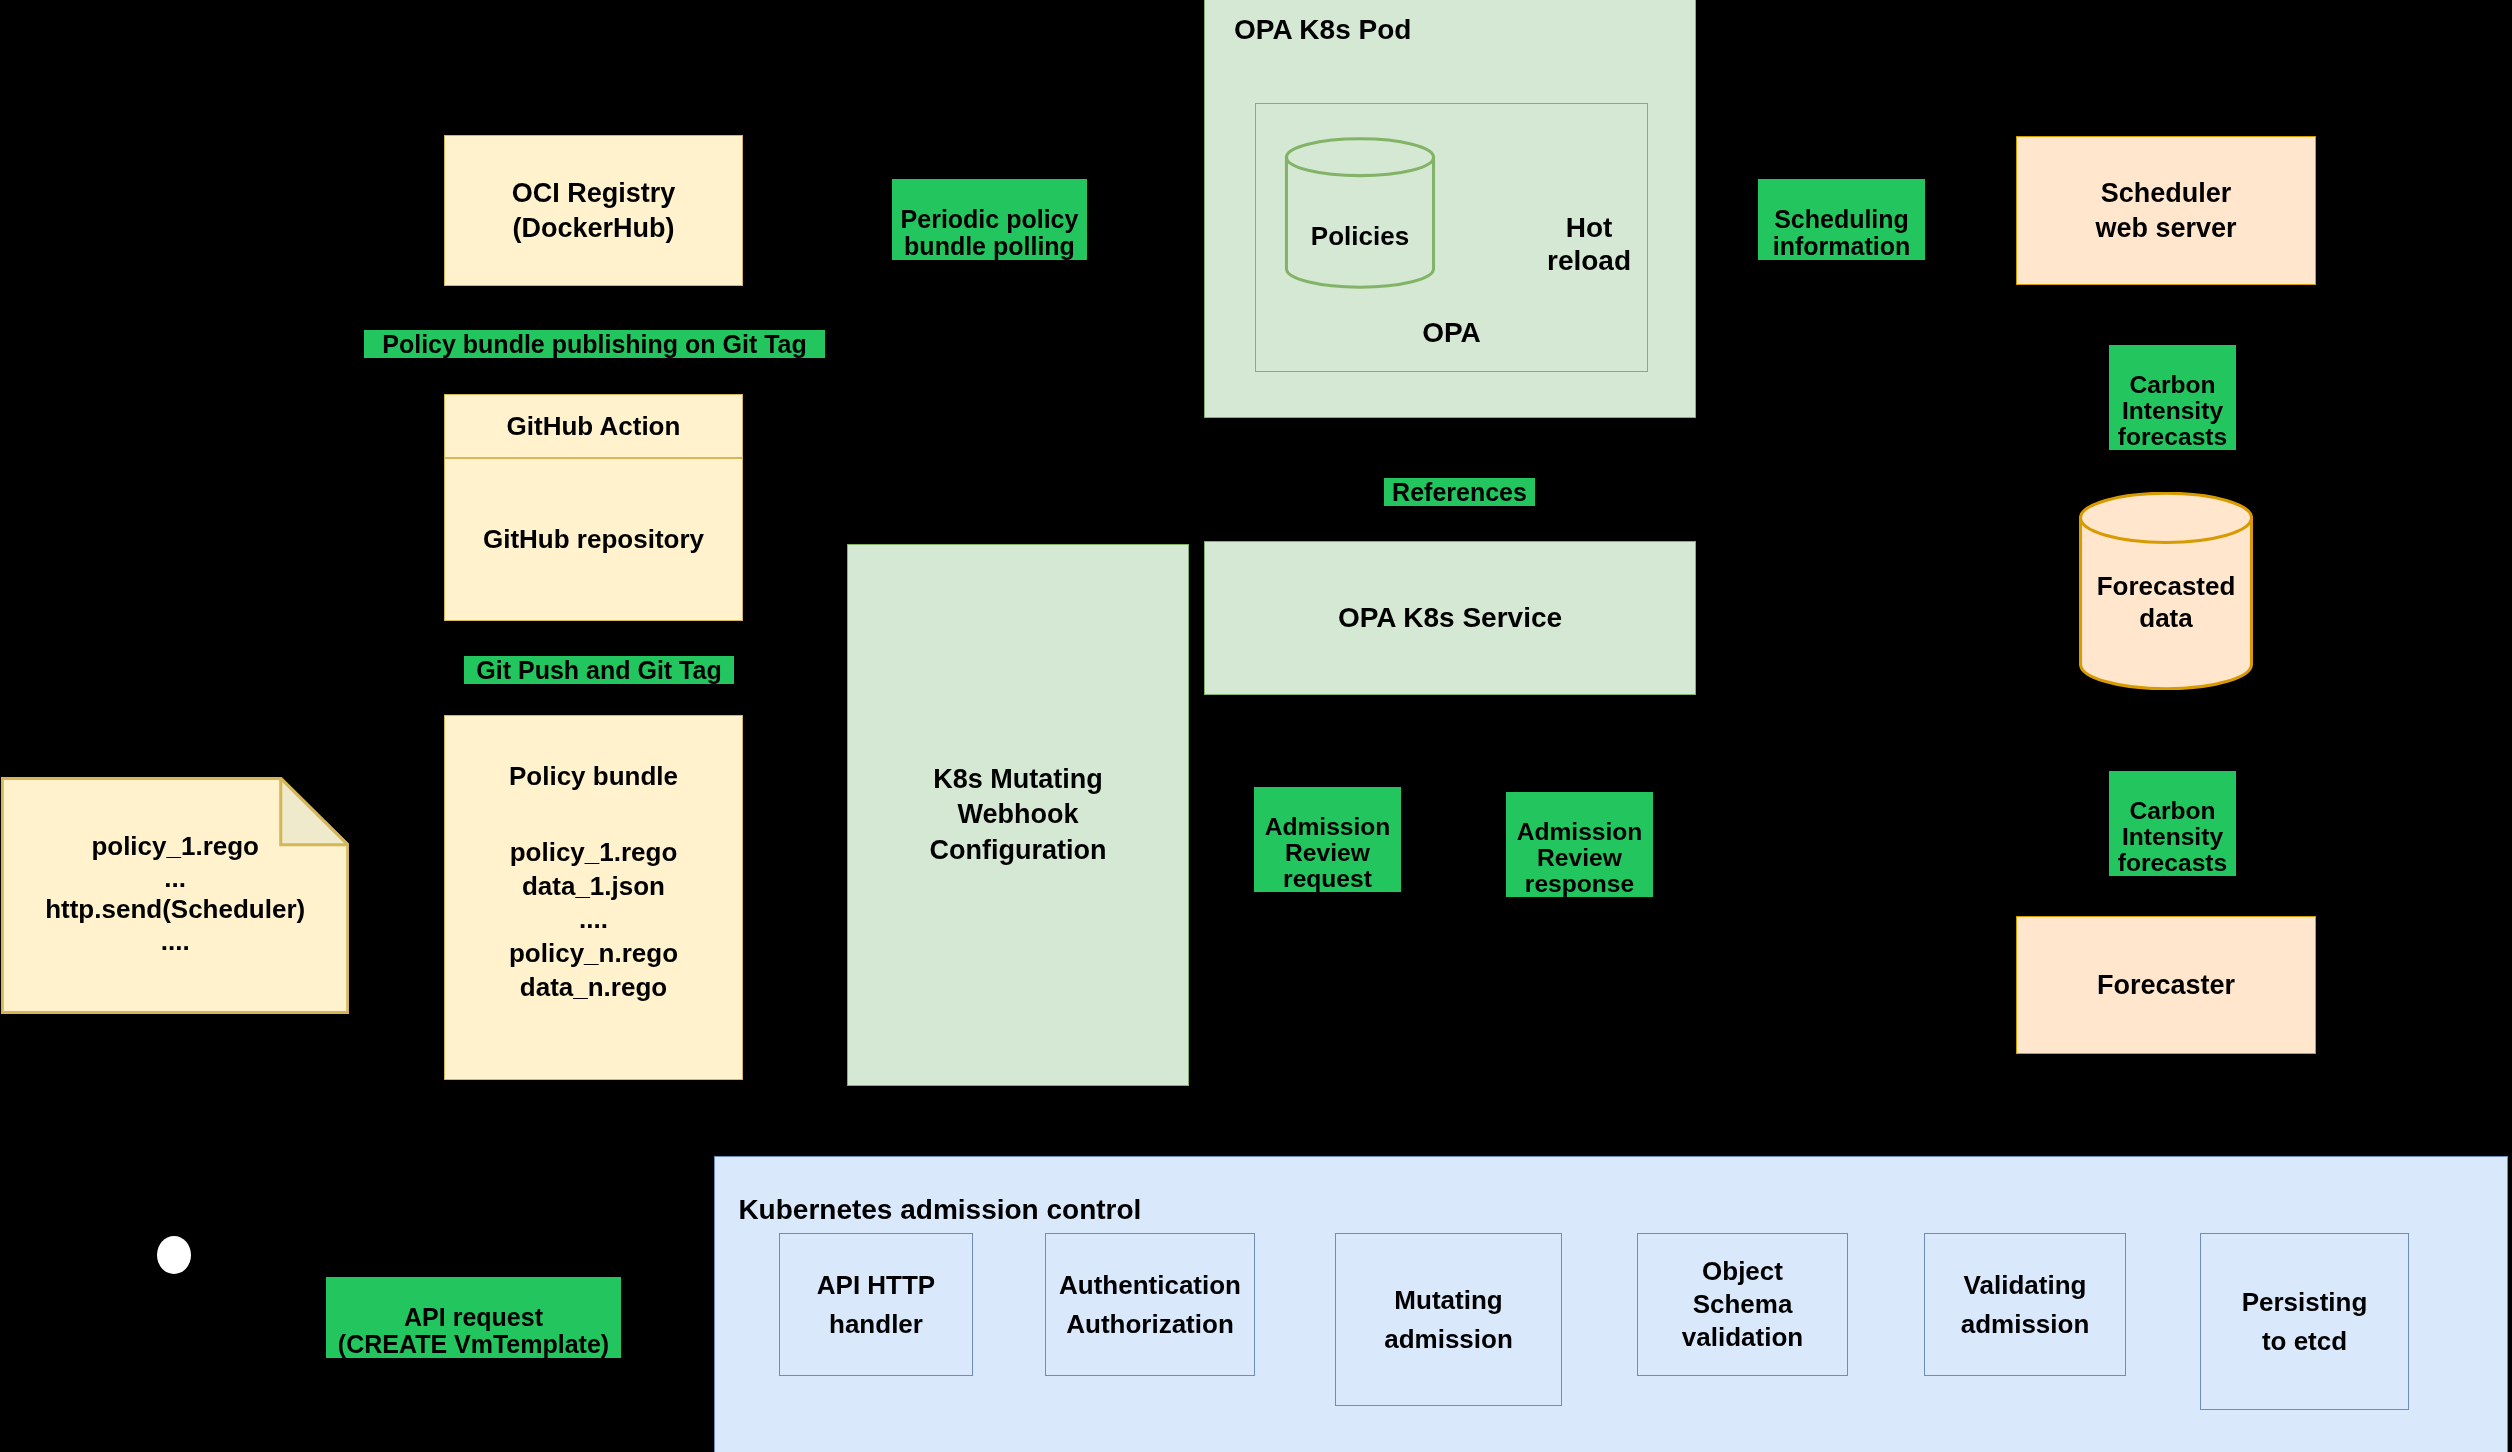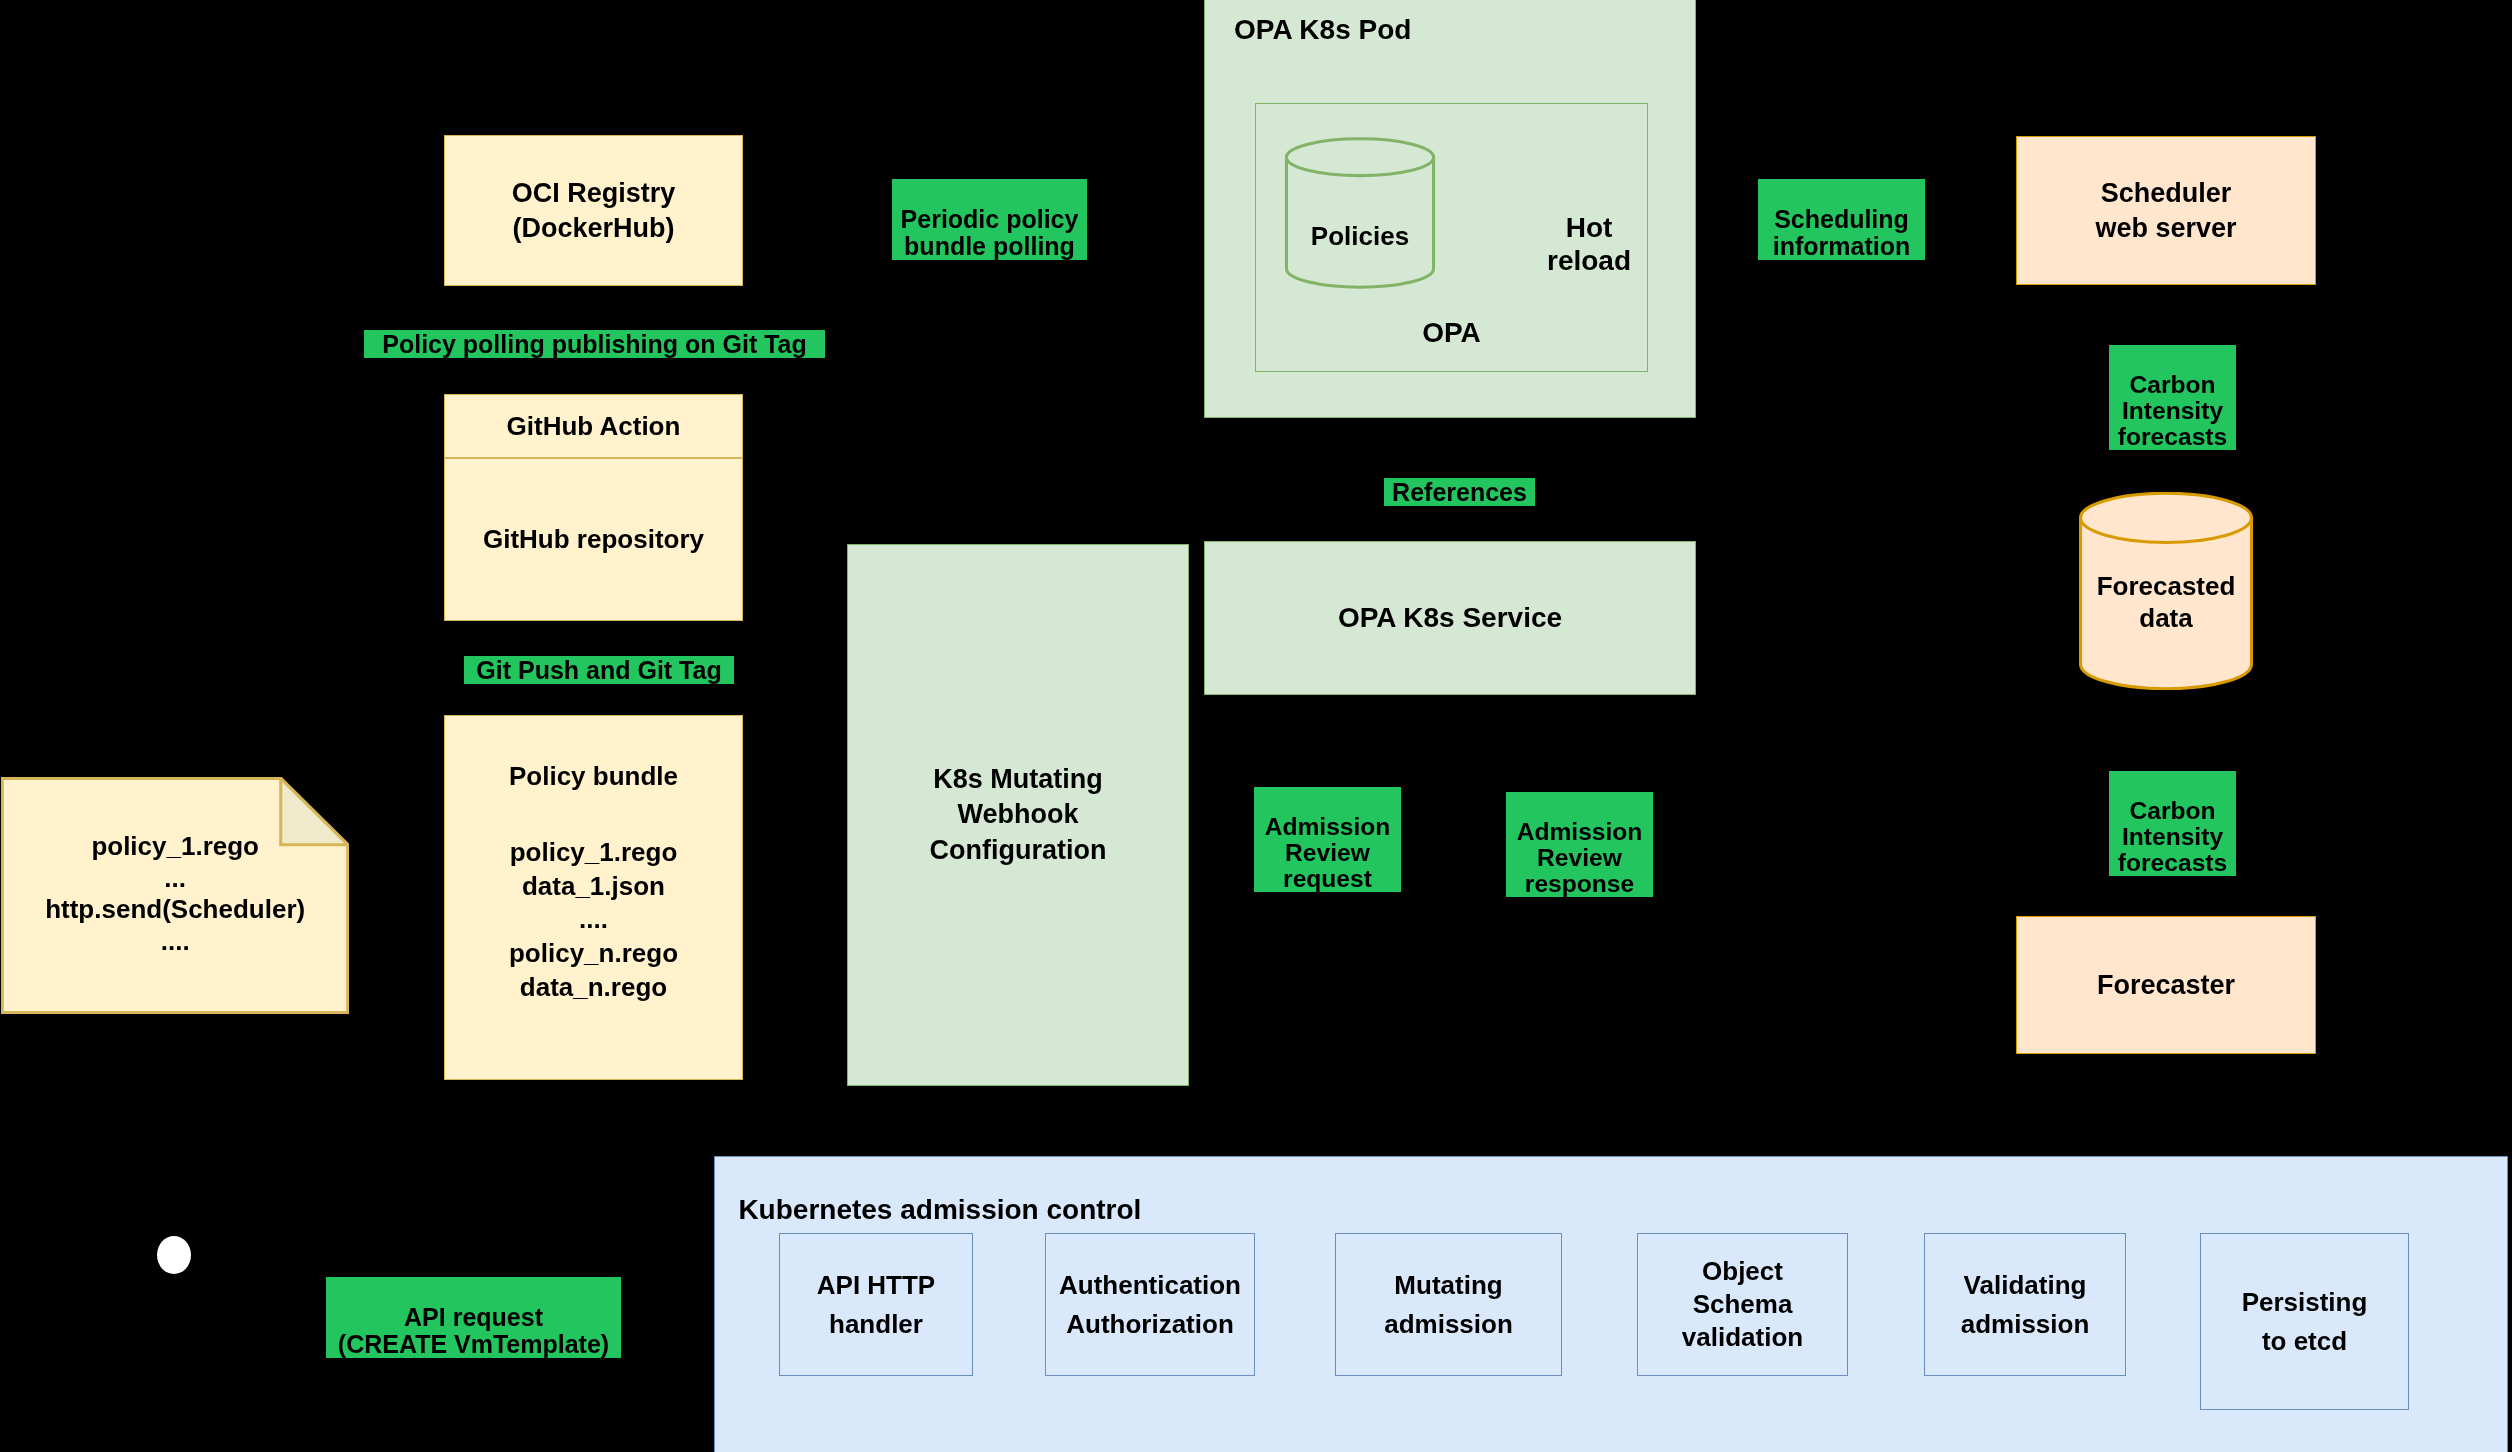--- a/index.html
+++ b/index.html
@@ -62,21 +62,21 @@
       <path d="M2535 393 L2535 300"></path>
     </g>
   </svg>
 
   <div class="node yellow" style="left:444px;top:135px;width:299px;height:151px;font-size:27px;line-height:1.28;">
     <span class="multi">OCI Registry
 (DockerHub)</span>
   </div>
 
   <div class="lbl" style="left:364px;top:330px;width:461px;font-size:25px;">
-    <span>Policy polling publishing on Git Tag</span>
+    <span>Policy bundle publishing on Git Tag</span>
   </div>
 
   <div class="node yellow" style="left:444px;top:394px;width:299px;height:64px;font-size:26px;">
     <span>GitHub Action</span>
   </div>
   <div class="node yellow" style="left:444px;top:458px;width:299px;height:163px;font-size:26px;">
     <span>GitHub repository</span>
   </div>
 
   <div class="lbl" style="left:464px;top:656px;width:270px;font-size:25px;">
@@ -200,21 +200,21 @@
   </div>
 
   <div class="node blue" style="left:779px;top:1233px;width:194px;height:143px;font-size:26px;line-height:1.5;">
     <span class="multi">API HTTP
 handler</span>
   </div>
   <div class="node blue" style="left:1045px;top:1233px;width:210px;height:143px;font-size:26px;line-height:1.5;">
     <span class="multi">Authentication
 Authorization</span>
   </div>
-  <div class="node blue" style="left:1335px;top:1233px;width:227px;height:143px;font-size:26px;line-height:1.5;">
+  <div class="node blue" style="left:1335px;top:1233px;width:227px;height:173px;font-size:26px;line-height:1.5;">
     <span class="multi">Mutating
 admission</span>
   </div>
   <div class="node blue" style="left:1637px;top:1233px;width:211px;height:143px;font-size:26px;line-height:1.26;">
     <span class="multi">Object
 Schema
 validation</span>
   </div>
   <div class="node blue" style="left:1924px;top:1233px;width:202px;height:143px;font-size:26px;line-height:1.5;">
     <span class="multi">Validating

